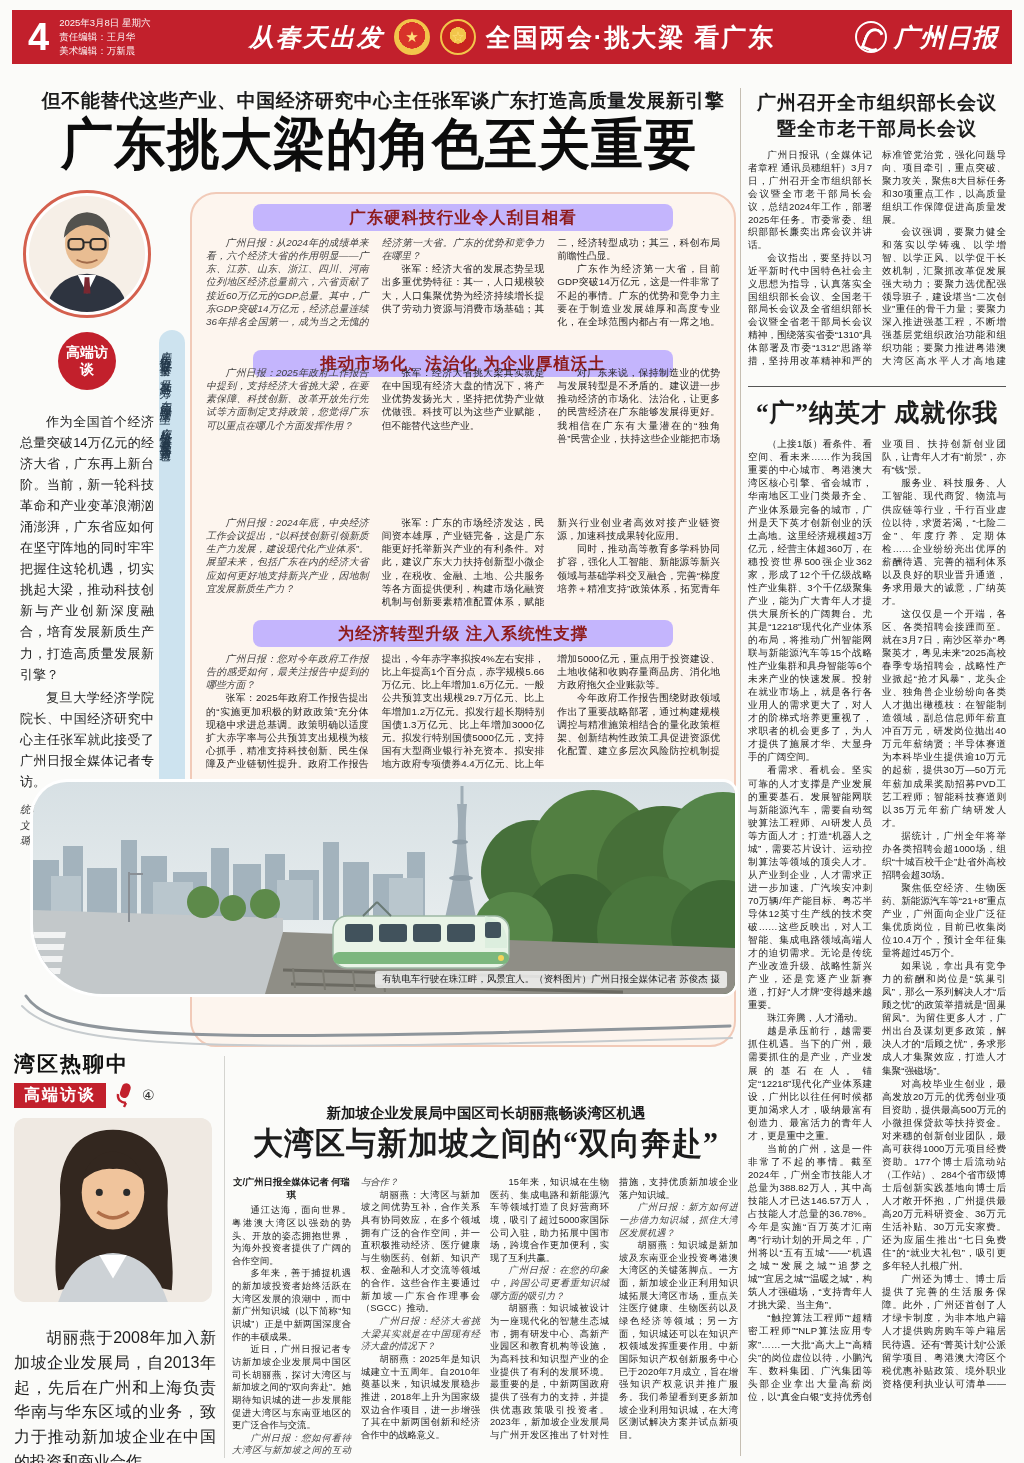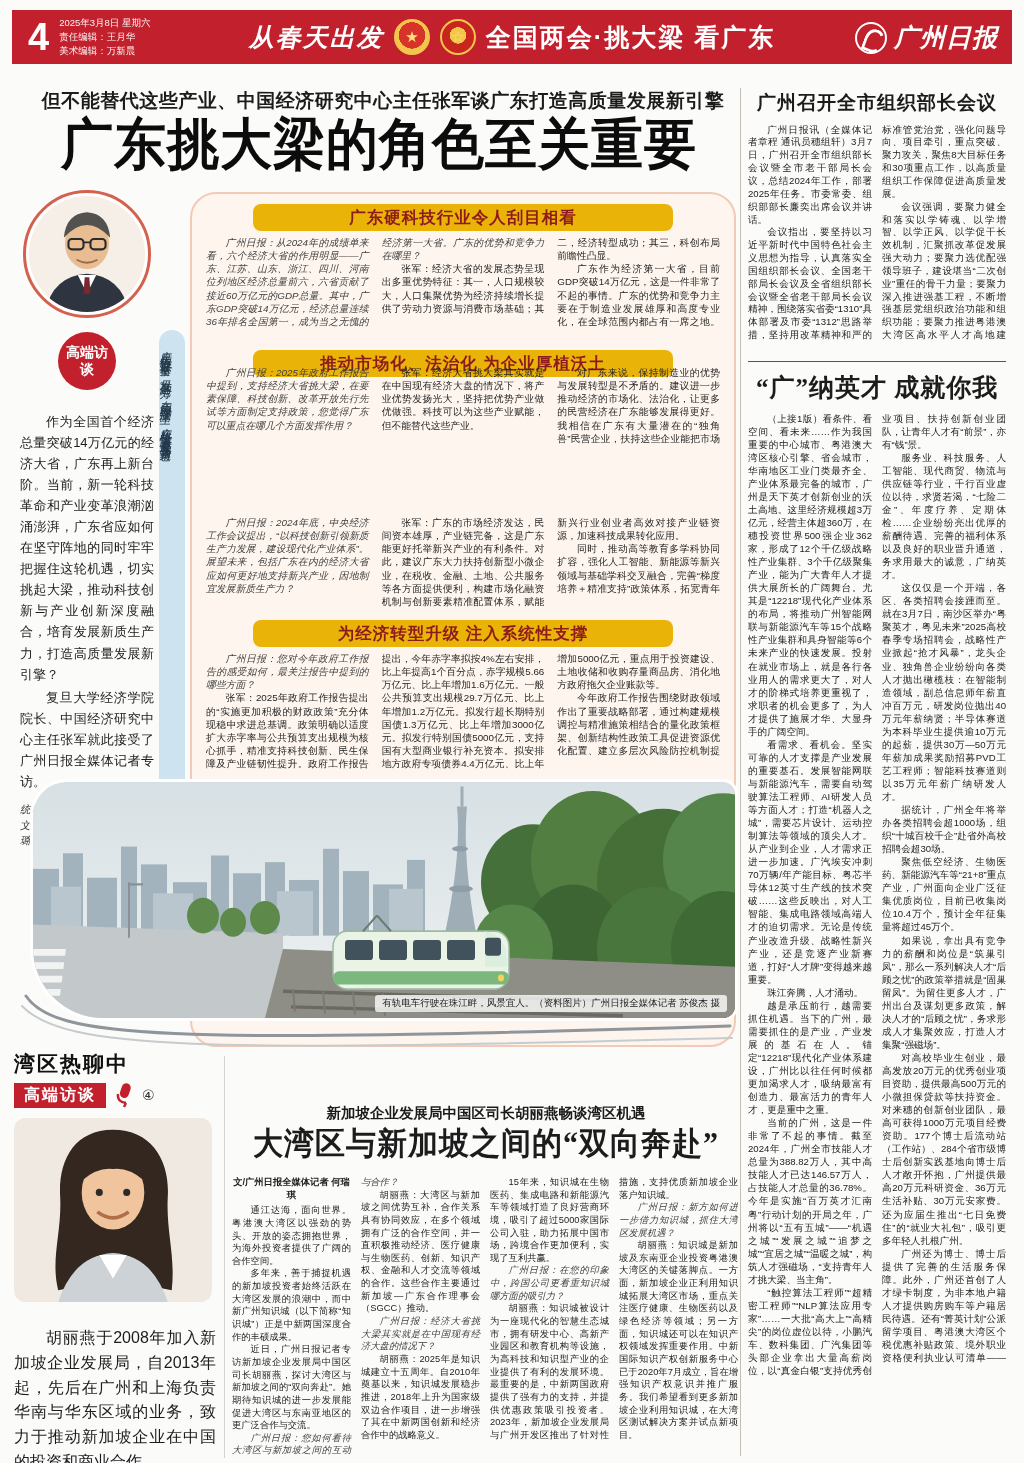--- a/index.html
+++ b/index.html
@@ -10,21 +10,21 @@
   
   .banner{left:12px;top:10px;width:1000px;height:54px;background:#c2202c;display:flex;align-items:center;color:#fff}
   .pageno{font-size:38px;font-weight:900;margin:0 10px 0 16px;line-height:54px}
   .dateblock{font-size:9.5px;line-height:1.45;opacity:.95}
   .bannermid{position:absolute;left:0;right:0;top:0;height:54px;display:flex;align-items:center;justify-content:center;gap:10px;pointer-events:none}
   .btxt1{font-size:25px;font-weight:900;font-style:italic;letter-spacing:2px}
   .btxt2{font-size:25px;font-weight:900;letter-spacing:2px}
   .emblem{width:36px;height:36px;border-radius:50%;border:2px solid #f2c54b;display:flex;align-items:center;justify-content:center;font-size:15px;color:#ffe07a}
   .emblem.e1{background:radial-gradient(circle at 50% 45%,#d8332a 0 55%,#f2c54b 56% 100%)}
   .emblem.e2{background:radial-gradient(circle at 50% 45%,#f2c54b 0 34%,#c8251f 35% 100%)}
-  .masthead{margin-left:auto;margin-right:14px;display:flex;align-items:flex-end;gap:7px}
+  .masthead{margin-left:auto;margin-right:14px;display:flex;align-items:flex-start;gap:7px}
   .mh-circle{width:32px;height:32px;border:2px solid #fff;border-radius:50%;position:relative}
   .mh-circle::after{content:"";position:absolute;left:7px;top:5px;width:14px;height:18px;border:3px solid #fff;border-radius:50% 50% 50% 0;border-right-color:transparent;transform:rotate(20deg)}
   .mh-text{font-family:"Liberation Serif",serif;font-size:25px;font-weight:900;font-style:italic;letter-spacing:1px}
 
   
   .kicker{left:30px;top:88px;width:706px;text-align:center;font-size:19px;font-weight:700;letter-spacing:.5px}
   .headline{left:14px;top:110px;width:730px;text-align:center;font-family:"Liberation Serif","DejaVu Serif",serif;
     font-size:52px;font-weight:900;letter-spacing:1px;transform:scaleY(1.06);color:#0c0c0c}
 
   
@@ -34,29 +34,29 @@
   .hfbadge{width:58px;height:58px;margin:14px auto 0;background:#c2202c;border-radius:50%;color:#fff;
     display:flex;align-items:center;justify-content:center;text-align:center;font-size:14px;font-weight:900;line-height:1.2;padding:6px}
   .intro{margin-top:21px;font-size:13px;line-height:1.62;text-align:justify}
   .intro .para{text-indent:2em;margin-bottom:2px}
   .byline{margin-top:10px;font-size:10.5px;font-style:italic;color:#333;line-height:1.5}
   .vstrip{left:159px;top:330px;width:26px;height:556px;background:#cde3ef;border-radius:13px;
     writing-mode:vertical-rl;font-size:11px;letter-spacing:1.5px;color:#23384a;padding:12px 7px;line-height:26px;font-style:italic}
 
   
   .panel{left:190px;top:192px;width:546px;height:855px;background:#fdf5ee;border:2px solid #f1cab8;border-radius:26px}
-  .pill{position:absolute;left:50%;transform:translateX(-50%);width:420px;height:27px;background:#eab308;border-radius:8px;
+  .pill{position:absolute;left:50%;transform:translateX(-50%);width:420px;height:27px;background:#c4b5fd;border-radius:8px;
     color:#8e1b1b;font-weight:900;font-size:16.5px;display:flex;align-items:center;justify-content:center;letter-spacing:1px}
   .secbody{position:absolute;left:14px;right:14px;column-gap:13px;column-count:3;column-fill:auto;overflow:hidden;
     font-size:9.8px;line-height:1.34;color:#262626}
   .secbody .para{text-indent:2em;text-align:justify}
   .q{font-style:italic;color:#414141}
 
   
-  .photo{left:33px;top:782px;width:702px;height:236px;border-radius:34px 12px 12px 70px;overflow:hidden;z-index:5;box-shadow:0 0 0 3px #fff}
+  .photo{left:33px;top:782px;width:702px;height:212px;border-radius:34px 12px 12px 70px;overflow:hidden;z-index:5;box-shadow:0 0 0 3px #fff}
   .photo svg{display:block;width:100%;height:100%}
   .photocap{position:absolute;right:8px;bottom:6px;background:rgba(255,255,255,.78);color:#222;
     font-size:9.5px;padding:2px 7px;border-radius:3px;z-index:6}
   .swoosh{left:20px;top:994px;width:716px;height:56px;z-index:4}
 
   
   .baykicker{left:236px;top:1104px;width:500px;text-align:center;font-size:14.5px;font-weight:700}
   .bayheadline{left:222px;top:1124px;width:528px;text-align:center;font-family:"Liberation Serif",serif;
     font-size:30px;font-weight:900;letter-spacing:1px;transform:scaleY(1.05)}
   .baybody{left:232px;top:1176px;width:506px;height:282px;column-count:4;column-gap:10px;column-fill:auto;overflow:hidden;
@@ -316,20 +316,21 @@
   <div class="heartbadge">有心有得</div>
   <div class="note">知识城位于广州。广州是粤港澳大湾区核心引擎，地理条件优越、产业生态良好。新加坡企业发展局将继续鼓励新加坡企业顺利落户知识城，以进入大湾区市场。</div>
 </div>
 
 <div class="abs vdiv-main"></div>
 <div class="abs vdiv-bay"></div>
 
 <div class="abs rail">
   <div class="r1title">
     <div>广州召开全市组织部长会议</div>
+    <div>暨全市老干部局长会议</div>
   </div>
   <div class="r1body">
       <div class="para">广州日报讯（全媒体记者章程 通讯员穗组轩）3月7日，广州召开全市组织部长会议暨全市老干部局长会议，总结2024年工作，部署2025年任务。市委常委、组织部部长廉奕出席会议并讲话。</div>
       <div class="para">会议指出，要坚持以习近平新时代中国特色社会主义思想为指导，认真落实全国组织部长会议、全国老干部局长会议及全省组织部长会议暨全省老干部局长会议精神，围绕落实省委“1310”具体部署及市委“1312”思路举措，坚持用改革精神和严的标准管党治党，强化问题导向、项目牵引，重点突破、聚力攻关，聚焦8大目标任务和30项重点工作，以高质量组织工作保障促进高质量发展。</div>
       <div class="para">会议强调，要聚力健全和落实以学铸魂、以学增智、以学正风、以学促干长效机制，汇聚抓改革促发展强大动力；要聚力选优配强领导班子，建设堪当“二次创业”重任的骨干力量；要聚力深入推进强基工程，不断增强基层党组织政治功能和组织功能；要聚力推进粤港澳大湾区高水平人才高地建设，不断打开广州人才工作新局面；要聚力贯彻落实全国离退休干部“双先”表彰大会精神，满腔热忱做好老干部工作；要聚力“五个作表率”拓展全市组织系统“高风亮节”专项行动成果，打造模范部门和过硬队伍。</div>
     </div>
   <div class="raildiv"></div>
   <div class="r2title">“广”纳英才 成就你我</div>
   <div class="r2body">
       <div class="para">（上接1版）看条件、看空间、看未来……作为我国重要的中心城市、粤港澳大湾区核心引擎、省会城市，华南地区工业门类最齐全、产业体系最完备的城市，广州是天下英才创新创业的沃土高地。这里经济规模超3万亿元，经营主体超360万，在穗投资世界500强企业362家，形成了12个千亿级战略性产业集群、3个千亿级聚集产业，能为广大青年人才提供大展所长的广阔舞台。尤其是“12218”现代化产业体系的布局，将推动广州智能网联与新能源汽车等15个战略性产业集群和具身智能等6个未来产业的快速发展。投射在就业市场上，就是各行各业用人的需求更大了，对人才的阶梯式培养更重视了，求职者的机会更多了，为人才提供了施展才华、大显身手的广阔空间。</div>

